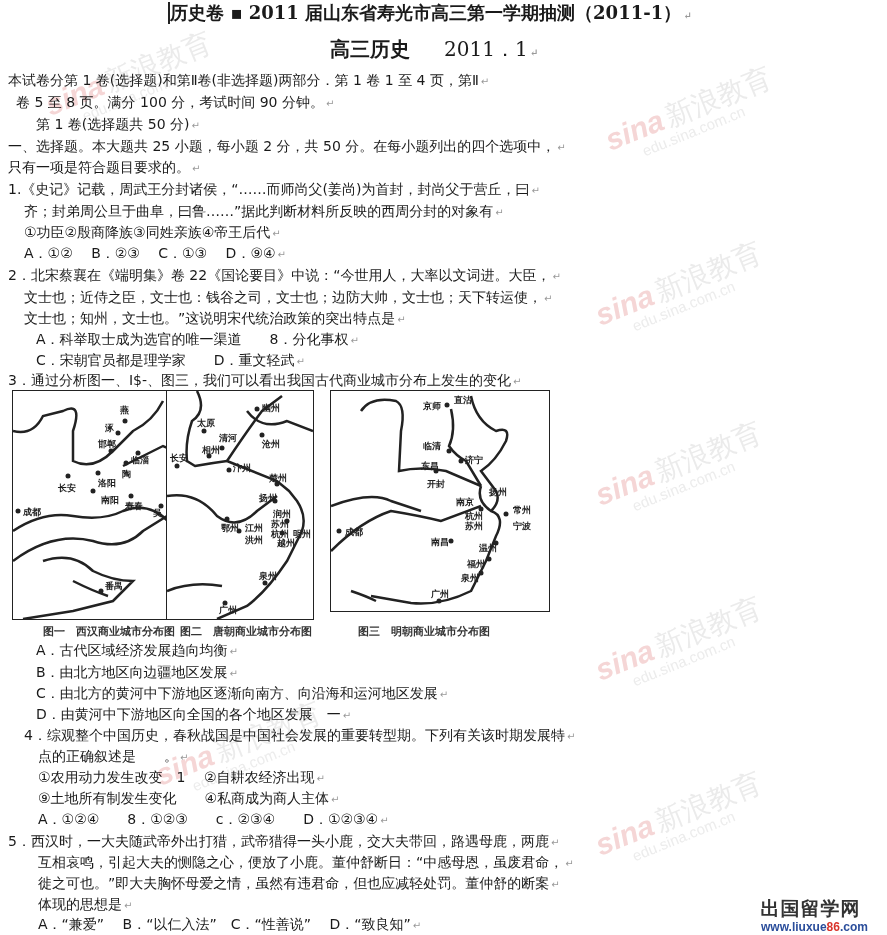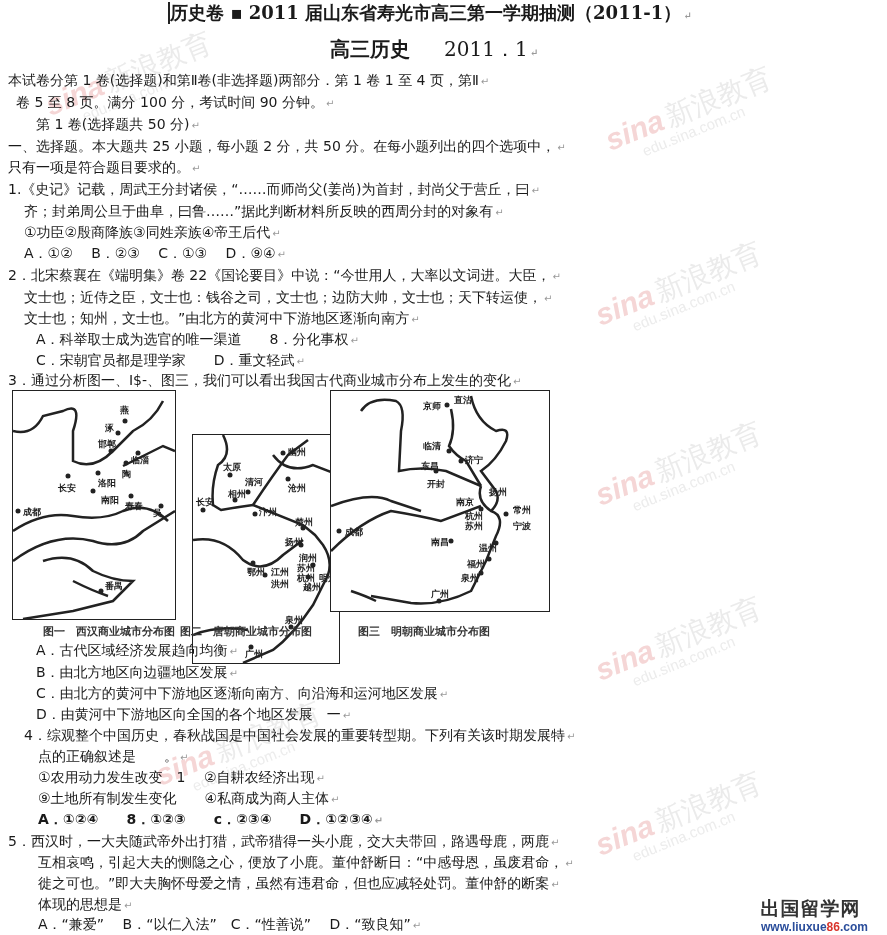--- a/index.html
+++ b/index.html
@@ -44,21 +44,21 @@
 <div class="line" style="left:8px;top:136px;"><span>一、选择题。本大题共 25 小题，每小题 2 分，共 50 分。在每小题列出的四个选项中，</span><span class="pm">↵</span></div>
 <div class="line" style="left:8px;top:157px;"><span>只有一项是符合题目要求的。</span><span class="pm">↵</span></div>
 
 <div class="line" style="left:8px;top:179px;"><span>1.《史记》记载，周武王分封诸侯，“……而师尚父(姜尚)为首封，封尚父于营丘，曰</span><span class="pm">↵</span></div>
 <div class="line" style="left:24px;top:201px;"><span>齐；封弟周公旦于曲阜，曰鲁……”据此判断材料所反映的西周分封的对象有</span><span class="pm">↵</span></div>
 <div class="line" style="left:24px;top:222px;"><span>①功臣②殷商降族③同姓亲族④帝王后代</span><span class="pm">↵</span></div>
 <div class="line" style="left:24px;top:243px;"><span>A．①②　 B．②③　 C．①③　 D．⑨④</span><span class="pm">↵</span></div>
 
 <div class="line" style="left:8px;top:265px;"><span>2．北宋蔡襄在《端明集》卷 22《国论要目》中说：“今世用人，大率以文词进。大臣，</span><span class="pm">↵</span></div>
 <div class="line" style="left:24px;top:287px;"><span>文士也；近侍之臣，文士也：钱谷之司，文士也；边防大帅，文士也；天下转运使，</span><span class="pm">↵</span></div>
-<div class="line" style="left:24px;top:308px;"><span>文士也；知州，文士也。”由北方的黄河中下游地区逐渐向南方</span><span class="pm">↵</span></div>
+<div class="line" style="left:24px;top:308px;"><span>文士也；知州，文士也。”这说明宋代统治政策的突出特点是</span><span class="pm">↵</span></div>
 <div class="line" style="left:36px;top:329px;"><span>A．科举取士成为选官的唯一渠道　　8．分化事权</span><span class="pm">↵</span></div>
 <div class="line" style="left:36px;top:350px;"><span>C．宋朝官员都是理学家　　D．重文轻武</span><span class="pm">↵</span></div>
 
 <div class="line" style="left:8px;top:370px;"><span>3．通过分析图一、I$-、图三，我们可以看出我国古代商业城市分布上发生的变化</span><span class="pm">↵</span></div>
 
 <div class="maps">
 
   <div class="map" style="left:4px;width:162px;height:228px;">
     <svg width="162" height="228" viewBox="0 0 162 228">
       <g fill="none" stroke="#222" stroke-width="2.5">
@@ -94,21 +94,21 @@
         <text x="88" y="112">南阳</text>
         <text x="112" y="118">寿春</text>
         <text x="140" y="125">吴</text>
         <text x="10" y="124">成都</text>
         <text x="92" y="198">番禺</text>
       </g>
     </svg>
   </div>
   <div class="cap" style="left:0;padding-left:35px;">图一　西汉商业城市分布图</div>
 
-  <div class="map" style="left:184px;width:146px;height:228px;margin-top:44px;">
+  <div class="map" style="left:158px;width:146px;height:228px;">
     <svg width="146" height="228" viewBox="0 0 146 228">
       <g fill="none" stroke="#222" stroke-width="2.5">
         <path d="M30,0 Q40,20 25,30 Q18,50 20,70 L28,75 Q45,72 60,70"></path>
         <path d="M60,70 Q80,40 95,20 L115,5"></path>
         <path d="M60,70 Q85,80 110,90 L122,100 L130,110 Q140,125 135,140 L120,170 Q100,200 80,215 L50,228"></path>
         <path d="M80,20 Q95,40 120,30 L146,40"></path>
         <path d="M0,105 Q30,100 50,125 Q70,140 90,120 L110,105"></path>
         <path d="M0,200 Q25,190 55,195"></path>
       </g>
       <g fill="#222">
@@ -205,21 +205,21 @@
 
 <div class="line" style="left:36px;top:640px;"><span>A．古代区域经济发展趋向均衡</span><span class="pm">↵</span></div>
 <div class="line" style="left:36px;top:662px;"><span>B．由北方地区向边疆地区发展</span><span class="pm">↵</span></div>
 <div class="line" style="left:36px;top:683px;"><span>C．由北方的黄河中下游地区逐渐向南方、向沿海和运河地区发展</span><span class="pm">↵</span></div>
 <div class="line" style="left:36px;top:704px;"><span>D．由黄河中下游地区向全国的各个地区发展　一</span><span class="pm">↵</span></div>
 
 <div class="line" style="left:24px;top:725px;"><span>4．综观整个中国历史，春秋战国是中国社会发展的重要转型期。下列有关该时期发展特</span><span class="pm">↵</span></div>
 <div class="line" style="left:38px;top:746px;"><span>点的正确叙述是　　。</span><span class="pm">↵</span></div>
 <div class="line" style="left:38px;top:767px;"><span>①农用动力发生改变　1　 ②自耕农经济出现</span><span class="pm">↵</span></div>
 <div class="line" style="left:38px;top:788px;"><span>⑨土地所有制发生变化　　④私商成为商人主体</span><span class="pm">↵</span></div>
-<div class="line" style="left:38px;top:809px;font-weight:bold;"><span>A．①②④　　8．①②③　　c．②③④　　D．①②③④</span><span class="pm">↵</span></div>
+<div class="line" style="left:38px;top:809px;"><span>A．①②④　　8．①②③　　c．②③④　　D．①②③④</span><span class="pm">↵</span></div>
 
 <div class="line" style="left:8px;top:831px;"><span>5．西汉时，一大夫随武帝外出打猎，武帝猎得一头小鹿，交大夫带回，路遇母鹿，两鹿</span><span class="pm">↵</span></div>
 <div class="line" style="left:38px;top:852px;"><span>互相哀鸣，引起大夫的恻隐之心，便放了小鹿。董仲舒断日：“中感母恩，虽废君命，</span><span class="pm">↵</span></div>
 <div class="line" style="left:38px;top:873px;"><span>徙之可也。”即大夫胸怀母爱之情，虽然有违君命，但也应减轻处罚。董仲舒的断案</span><span class="pm">↵</span></div>
 <div class="line" style="left:38px;top:894px;"><span>体现的思想是</span><span class="pm">↵</span></div>
 <div class="line" style="left:38px;top:914px;"><span>A．“兼爱”　 B．“以仁入法”　C．“性善说”　 D．“致良知”</span><span class="pm">↵</span></div>
 
 <div class="logo-bottom">
   <div class="t">出国留学网</div>
   <div class="u"><span>www.liuxue</span><span class="r">86</span><span>.com</span></div>

